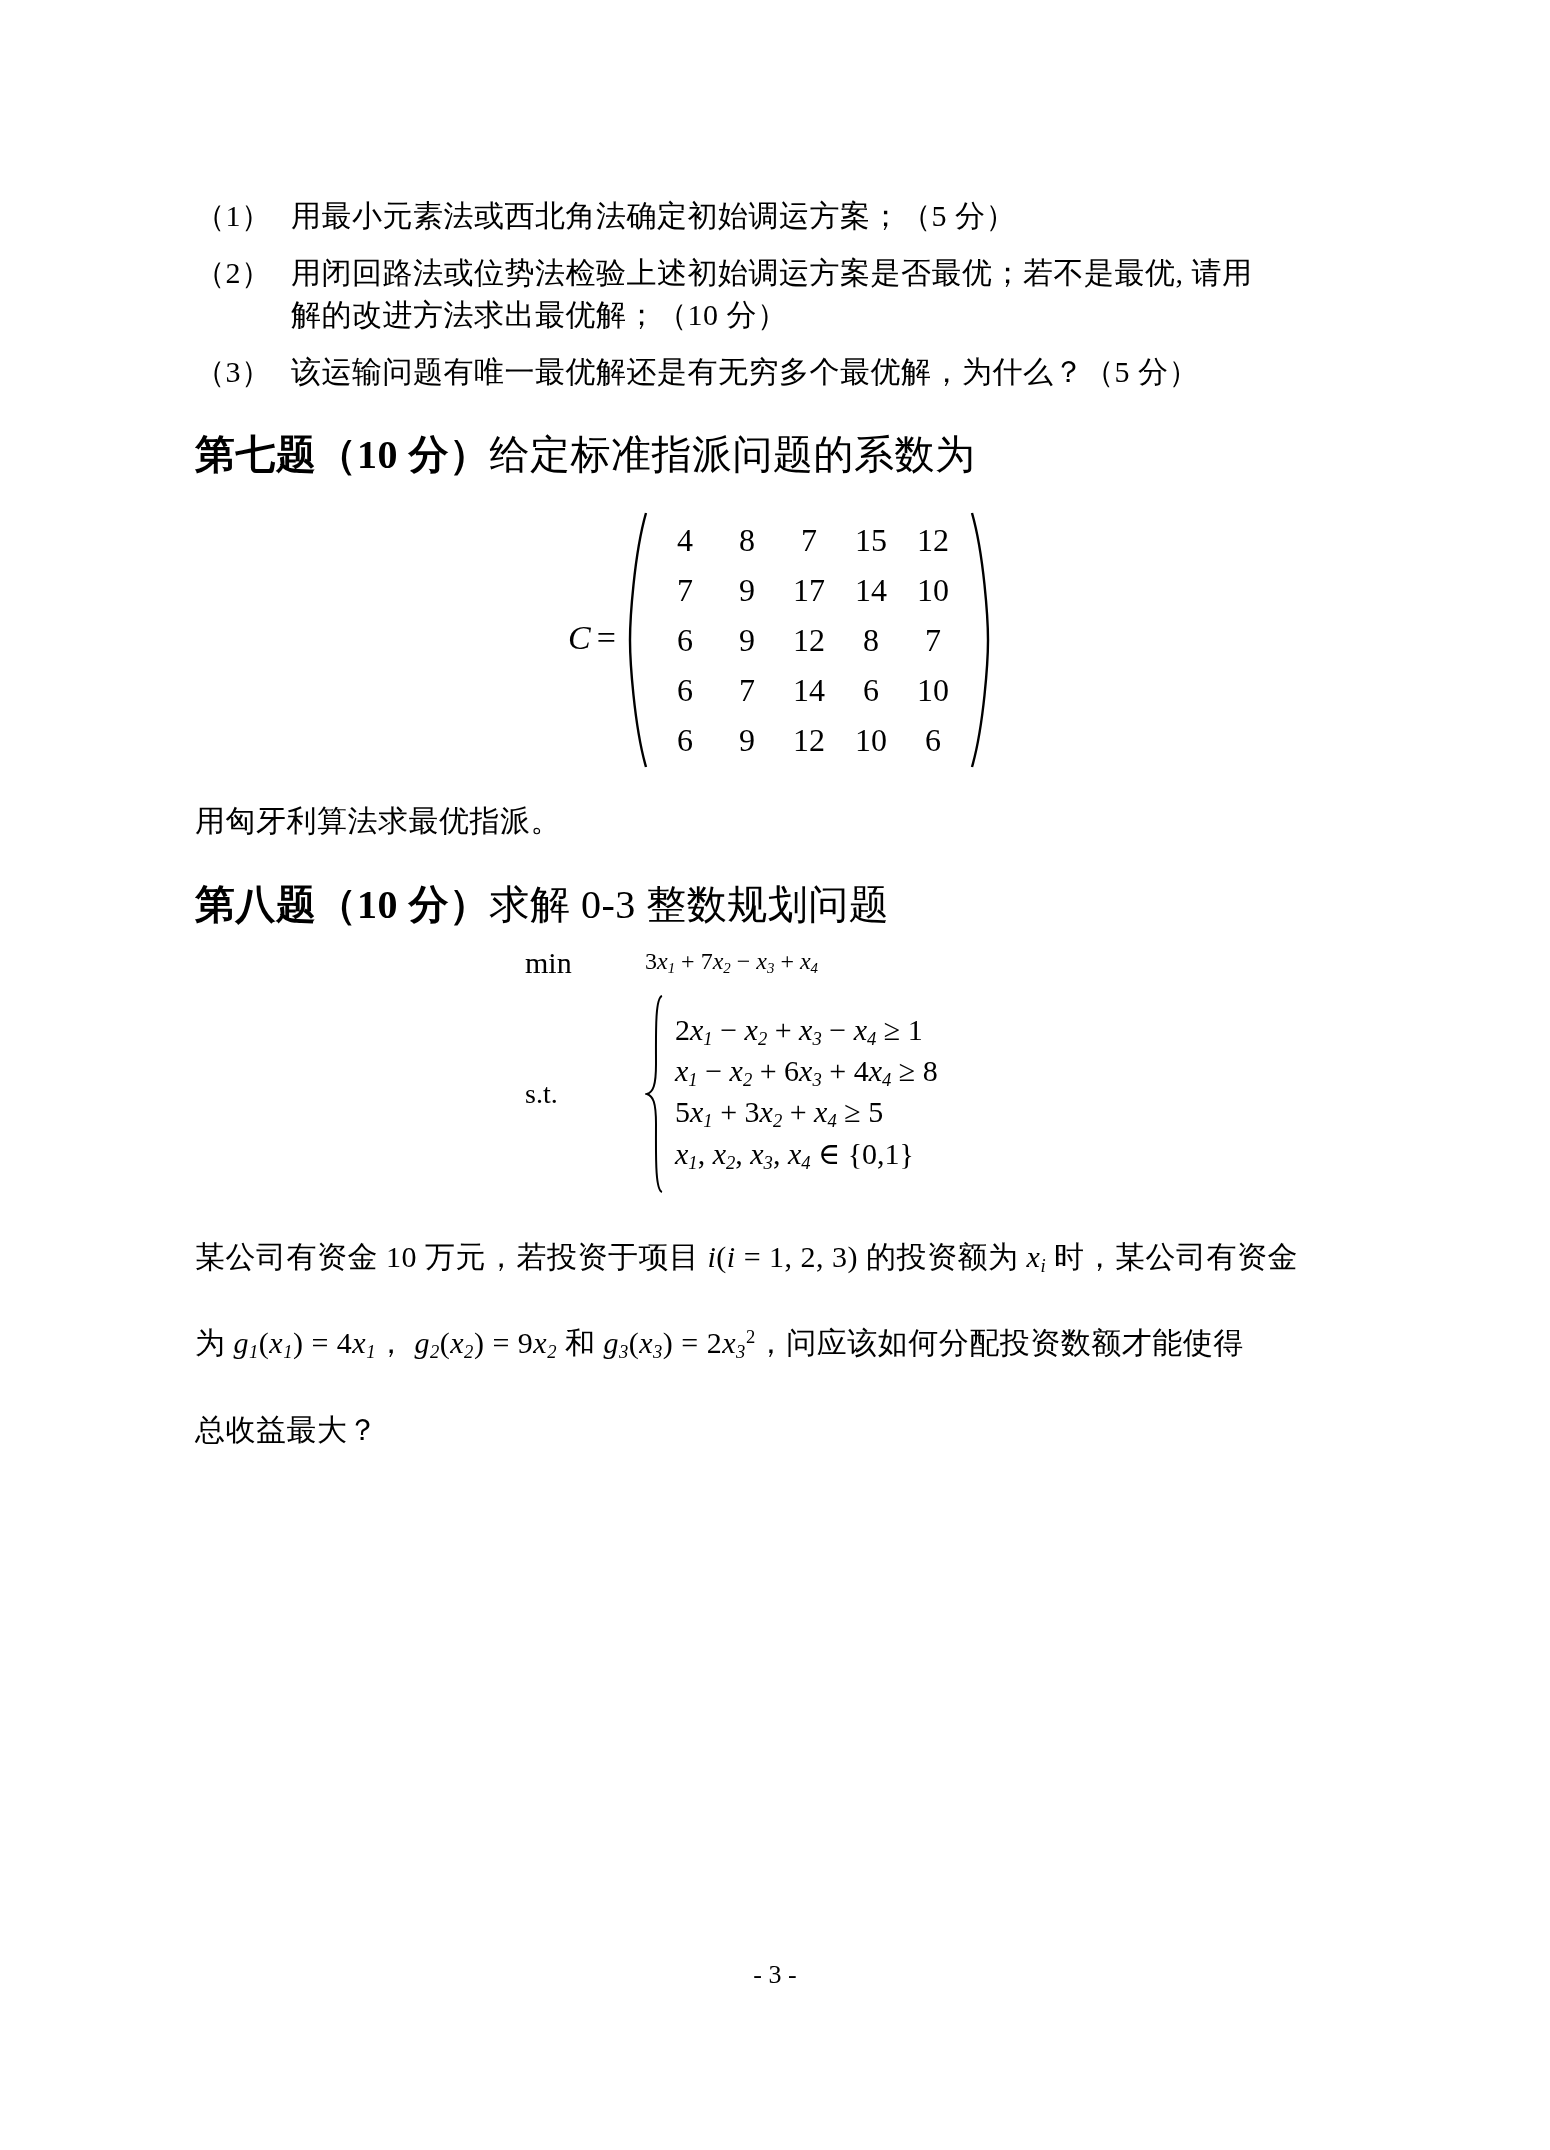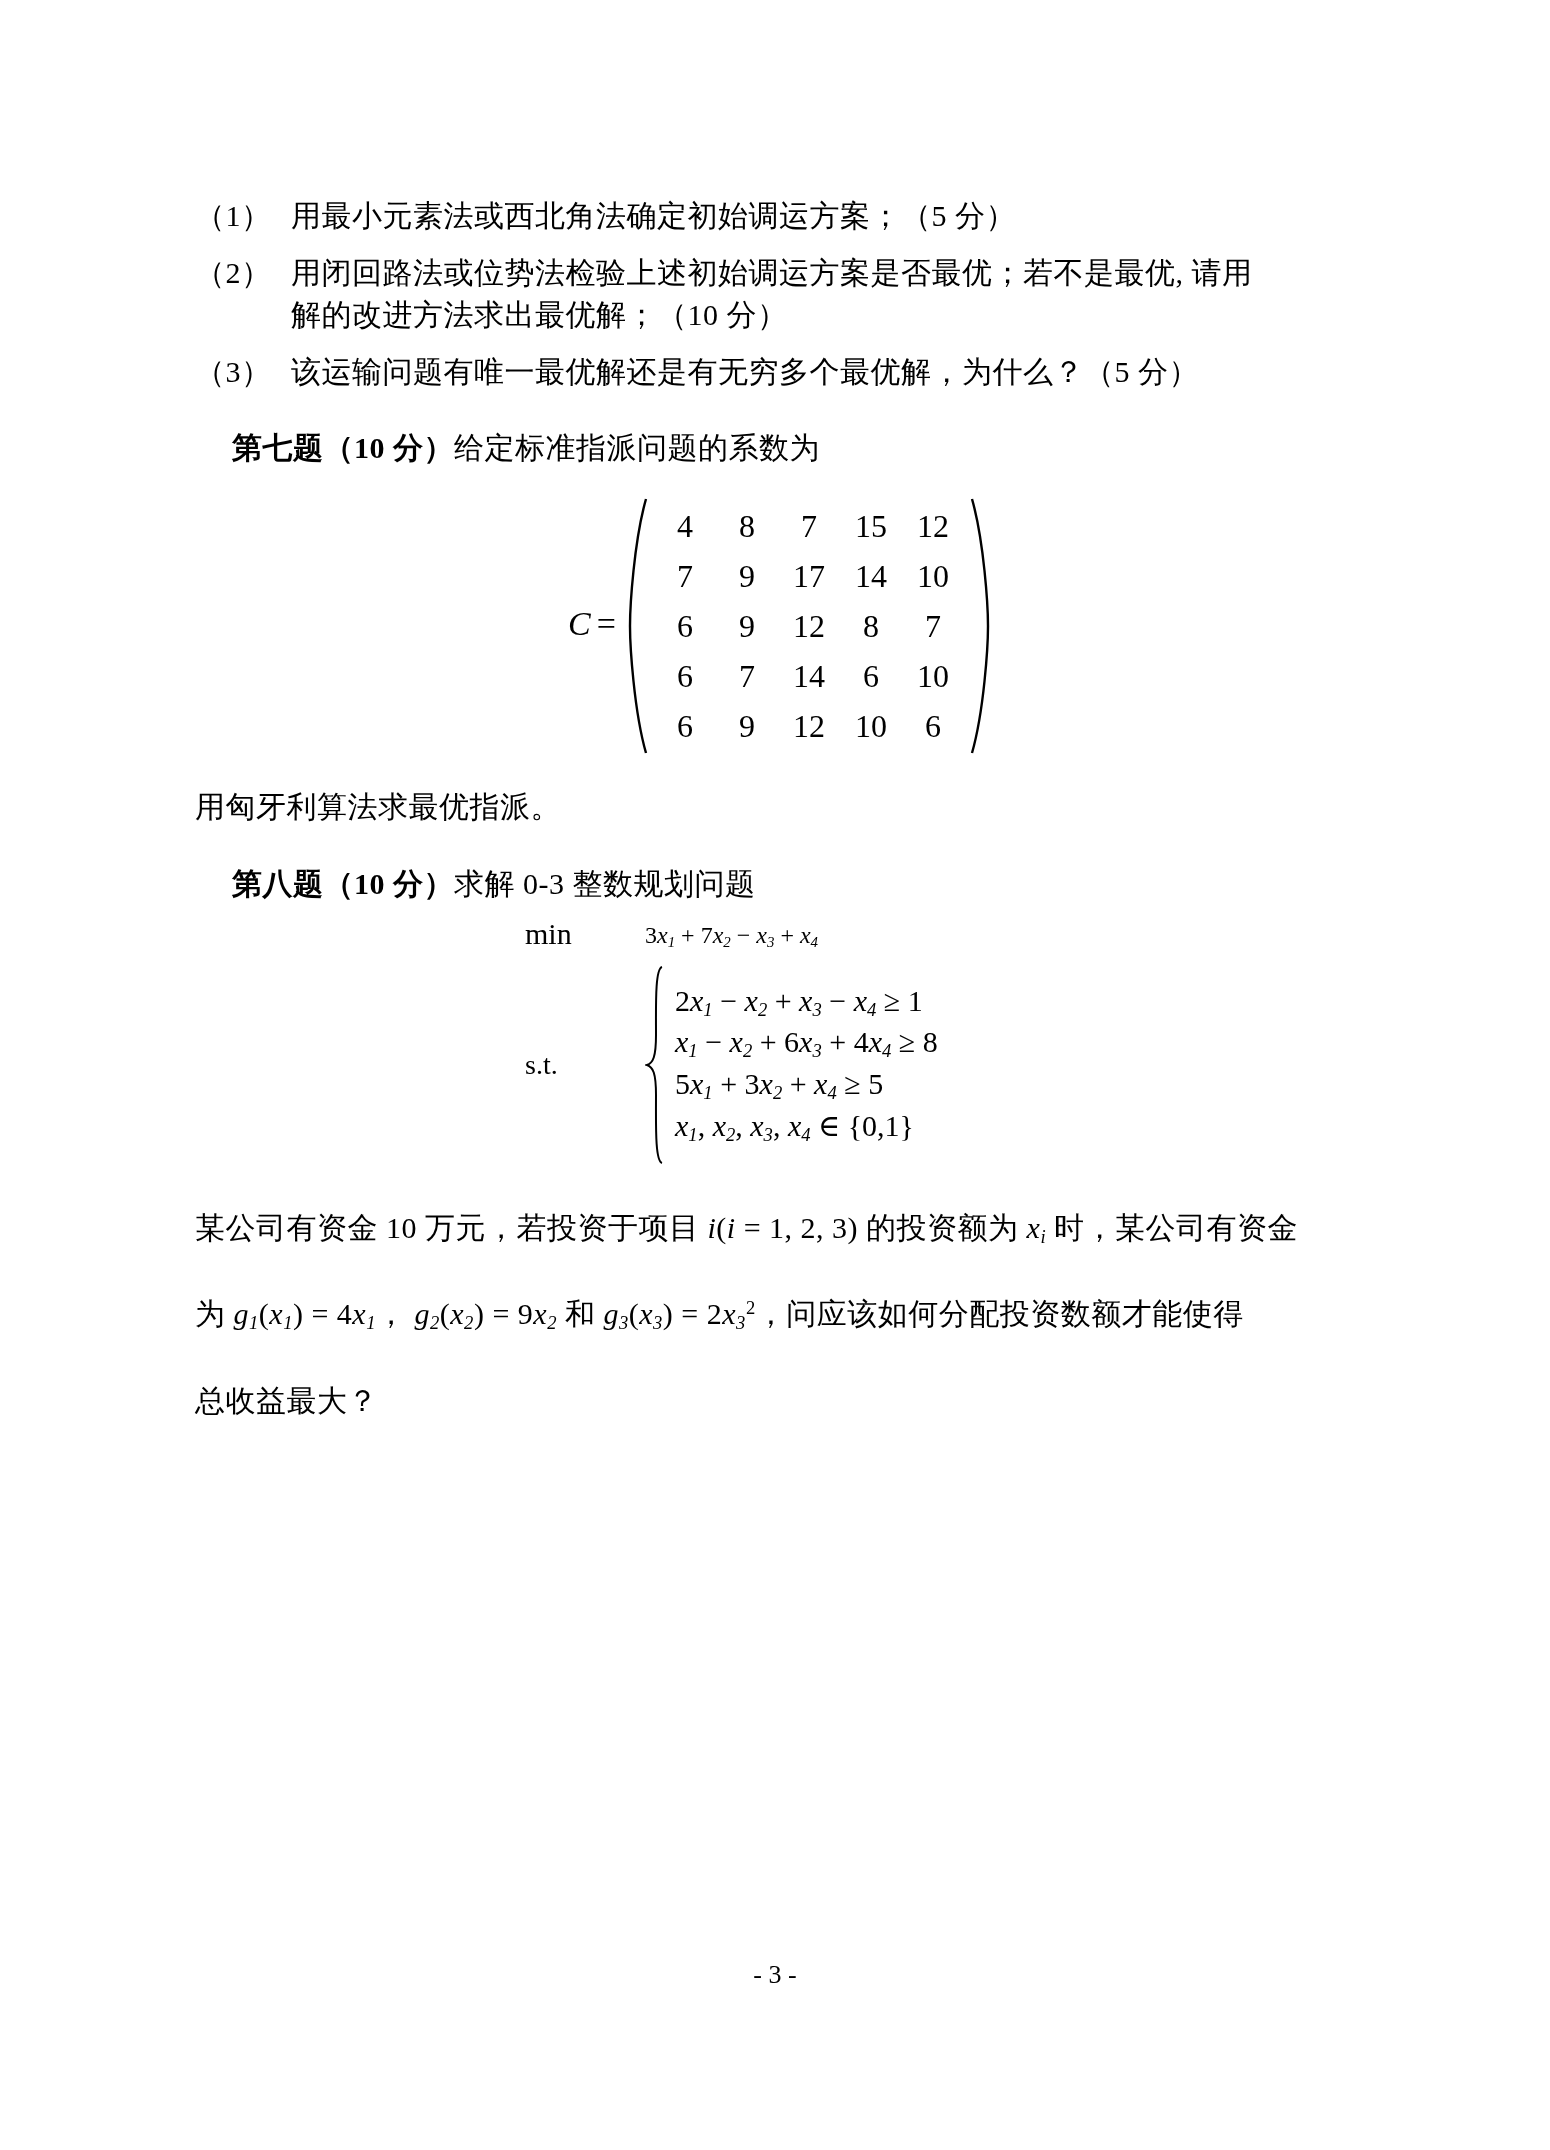--- a/index.html
+++ b/index.html
@@ -55,23 +55,22 @@
     font-size: 30px;
     line-height: 1.42;
   }
   .list-body .cont {
     display: block;
   }
 
   
   .q-block { margin-top: 34px; }
   .q-head {
-    font-size: 30px;
+    font-size: 40px;
     line-height: 1.42;
-    margin-left: 37px;
   }
   .q-head .q-title { font-weight: bold; }
   .q-head .q-marks { font-weight: bold; }
 
   .plain-line {
     font-size: 30px;
     line-height: 1.42;
     margin-top: 30px;
   }
 
@@ -134,21 +133,21 @@
     margin-top: 12px;
     display: flex;
     justify-content: flex-start;
     padding-left: 330px;
   }
   .opt-inner {
     display: block;
   }
   .opt-row-min {
     display: flex;
-    align-items: flex-end;
+    align-items: center;
     font-size: 30px;
     margin-bottom: 14px;
   }
   .opt-label-min {
     width: 120px;
     font-style: normal;
   }
   .opt-obj { font-size: 24px; }
 
   .opt-row-st {

